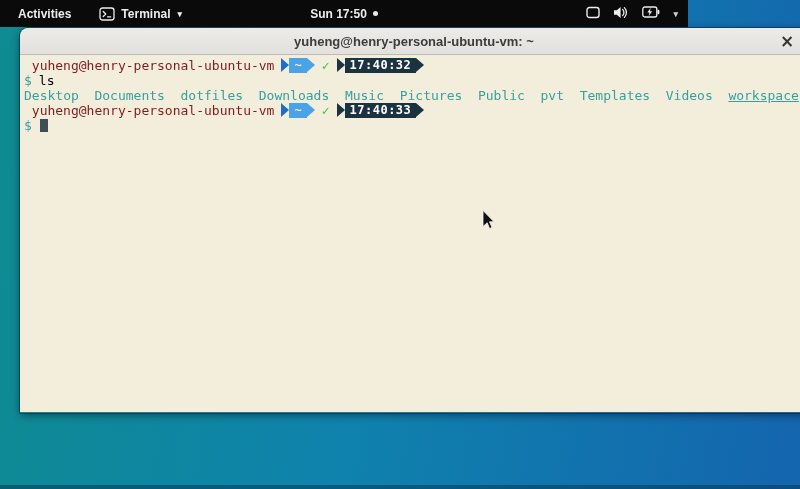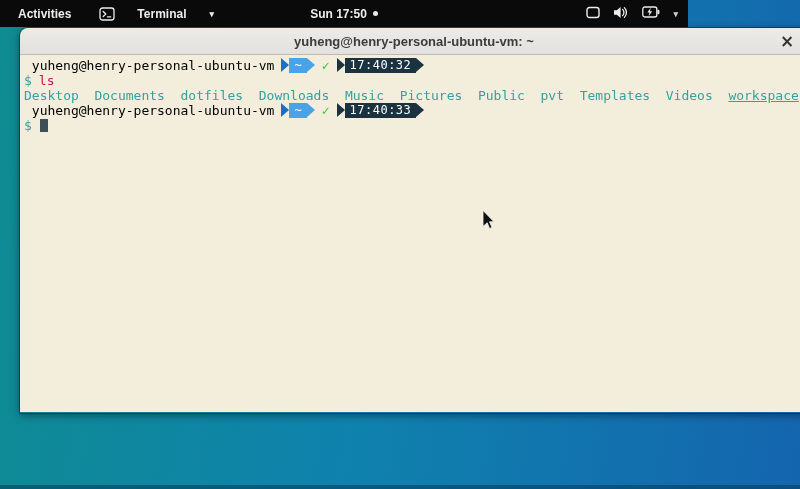--- a/index.html
+++ b/index.html
@@ -14,21 +14,21 @@
     background:rgba(6,58,86,.55); pointer-events:none;
   }
 
   
   .topbar{
     position:absolute; top:0; left:0; width:688px; height:27px;
     background:#0a0a0a; color:#ededed; display:flex; align-items:center;
     font-size:12px; font-weight:700; z-index:5;
   }
   .activities{ margin-left:12px; padding:0 6px; cursor:default; }
-  .appmenu{ display:flex; align-items:center; gap:22px; margin-left:22px; }
+  .appmenu{ display:flex; align-items:center; gap:6px; margin-left:22px; }
   .appmenu .caret{ font-size:9px; margin-left:1px; }
   .term-glyph{ display:inline-flex; }
   .clock{ position:absolute; left:0; right:0; text-align:center; }
   .clock-inner{ display:inline-flex; align-items:center; gap:6px; }
   .notif-dot{ width:5px; height:5px; border-radius:50%; background:#e8e8e8; }
   .tray{ position:absolute; right:10px; top:0; height:27px; display:flex; align-items:center; gap:13px; }
   .tray .caret{ font-size:9px; color:#cfcfcf; }
 
   
   .window{
@@ -50,35 +50,35 @@
     font-family:"DejaVu Sans", sans-serif; cursor:default;
   }
   .termbody{
     height:357px; background:#f3eedb; padding:3px 4px;
     font-family:"DejaVu Sans Mono", monospace; font-size:13px; line-height:15px;
     color:#5a5a5a;
   }
   .t-line{ height:15px; white-space:pre; display:flex; align-items:center; }
   .indent1{ padding-left:1ch; }
 
-  .c-user{ color:#000000; }
+  .c-user{ color:#7f1d1d; }
   .c-teal{ color:#36a0a0; }
-  .c-olive{ color:#be185d; }
+  .c-olive{ color:#000000; }
 
   
   .pl{ display:inline-flex; align-items:stretch; height:15px; }
   .tri{ width:0; height:0; border-top:7.5px solid transparent; border-bottom:7.5px solid transparent; }
   .tri-dkblue{ border-left:8px solid #1c6fc2; }
   .tri-ltblue{ border-left:8px solid #49a3e6; }
   .tri-navy{ border-left:8px solid #1b3340; }
   .pl-body{
     display:flex; align-items:center; color:#fff; font-size:12px; padding:0 5px;
   }
   .body-ltblue{ background:#49a3e6; }
-  .body-navy{ background:#1b3340; font-weight:400; letter-spacing:.5px; }
+  .body-navy{ background:#1b3340; font-weight:700; letter-spacing:.5px; }
   .gap1{ width:7px; flex:none; }
   .check{ color:#33cc33; font-weight:700; font-size:13px; }
 
   .dir-item{ margin-right:2ch; }
   .dir-item:last-child{ margin-right:0;text-decoration:underline; }
 
   .cursor-block{
     display:inline-block; width:8px; height:13px; background:#3d4e57; margin-left:1ch;
   }
 

